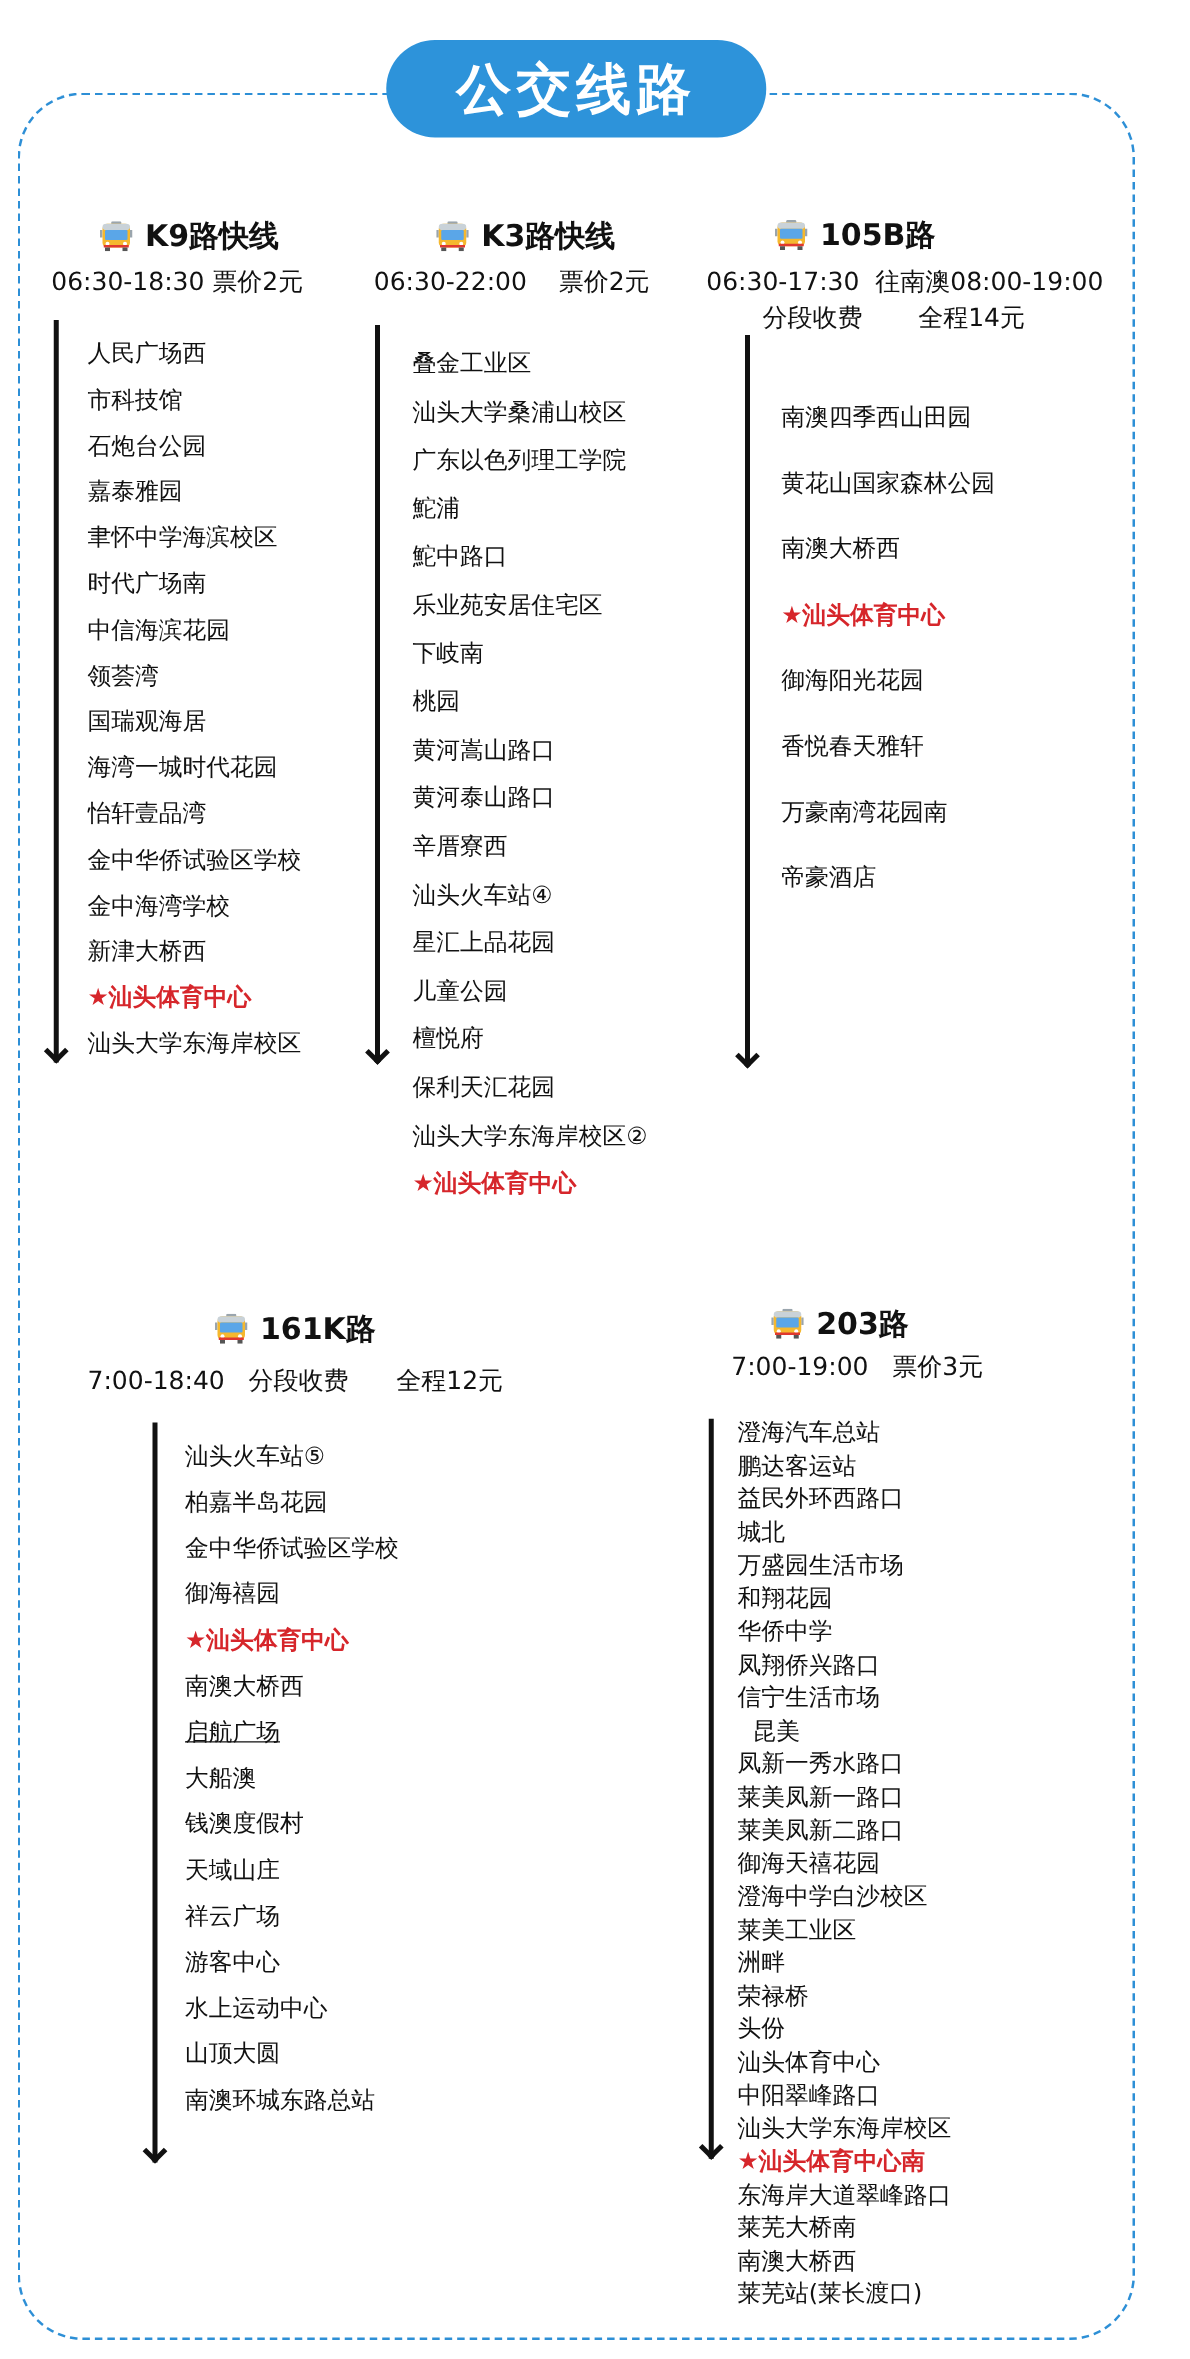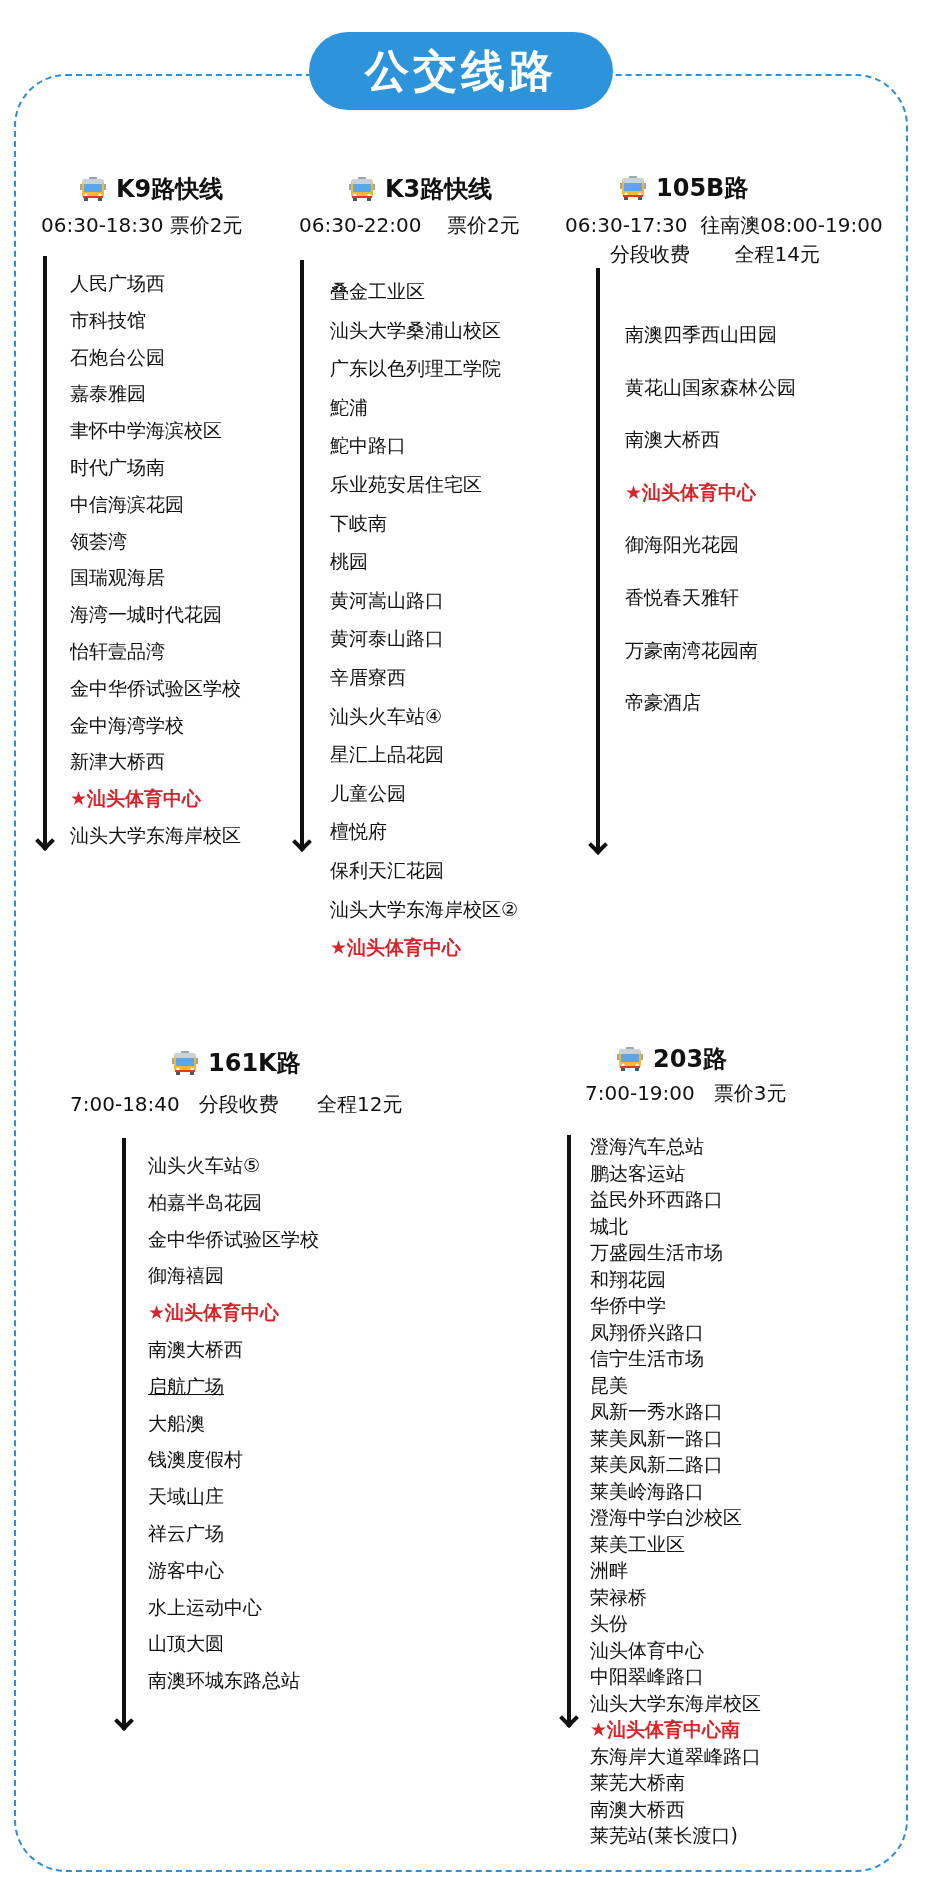--- a/index.html
+++ b/index.html
@@ -207,25 +207,25 @@
   <ul class="stops" style="left:590px;top:1133px;width:250px;">
       <li style="line-height: 26.5px; height: 26.5px;">澄海汽车总站</li>
       <li style="line-height: 26.5px; height: 26.5px;">鹏达客运站</li>
       <li style="line-height: 26.5px; height: 26.5px;">益民外环西路口</li>
       <li style="line-height: 26.5px; height: 26.5px;">城北</li>
       <li style="line-height: 26.5px; height: 26.5px;">万盛园生活市场</li>
       <li style="line-height: 26.5px; height: 26.5px;">和翔花园</li>
       <li style="line-height: 26.5px; height: 26.5px;">华侨中学</li>
       <li style="line-height: 26.5px; height: 26.5px;">凤翔侨兴路口</li>
       <li style="line-height: 26.5px; height: 26.5px;">信宁生活市场</li>
-      <li style="line-height: 26.5px; height: 26.5px;">昆美</li>
+      <li style="line-height: 26.5px; height: 26.5px; margin-left: 12px;">昆美</li>
       <li style="line-height: 26.5px; height: 26.5px;">凤新一秀水路口</li>
       <li style="line-height: 26.5px; height: 26.5px;">莱美凤新一路口</li>
       <li style="line-height: 26.5px; height: 26.5px;">莱美凤新二路口</li>
-      <li style="line-height: 26.5px; height: 26.5px;">莱美岭海路口</li>
+      <li style="line-height: 26.5px; height: 26.5px;">御海天禧花园</li>
       <li style="line-height: 26.5px; height: 26.5px;">澄海中学白沙校区</li>
       <li style="line-height: 26.5px; height: 26.5px;">莱美工业区</li>
       <li style="line-height: 26.5px; height: 26.5px;">洲畔</li>
       <li style="line-height: 26.5px; height: 26.5px;">荣禄桥</li>
       <li style="line-height: 26.5px; height: 26.5px;">头份</li>
       <li style="line-height: 26.5px; height: 26.5px;">汕头体育中心</li>
       <li style="line-height: 26.5px; height: 26.5px;">中阳翠峰路口</li>
       <li style="line-height: 26.5px; height: 26.5px;">汕头大学东海岸校区</li>
       <li class="hl" style="line-height: 26.5px; height: 26.5px; color: rgb(214, 38, 43);">★汕头体育中心南</li>
       <li style="line-height: 26.5px; height: 26.5px;">东海岸大道翠峰路口</li>

